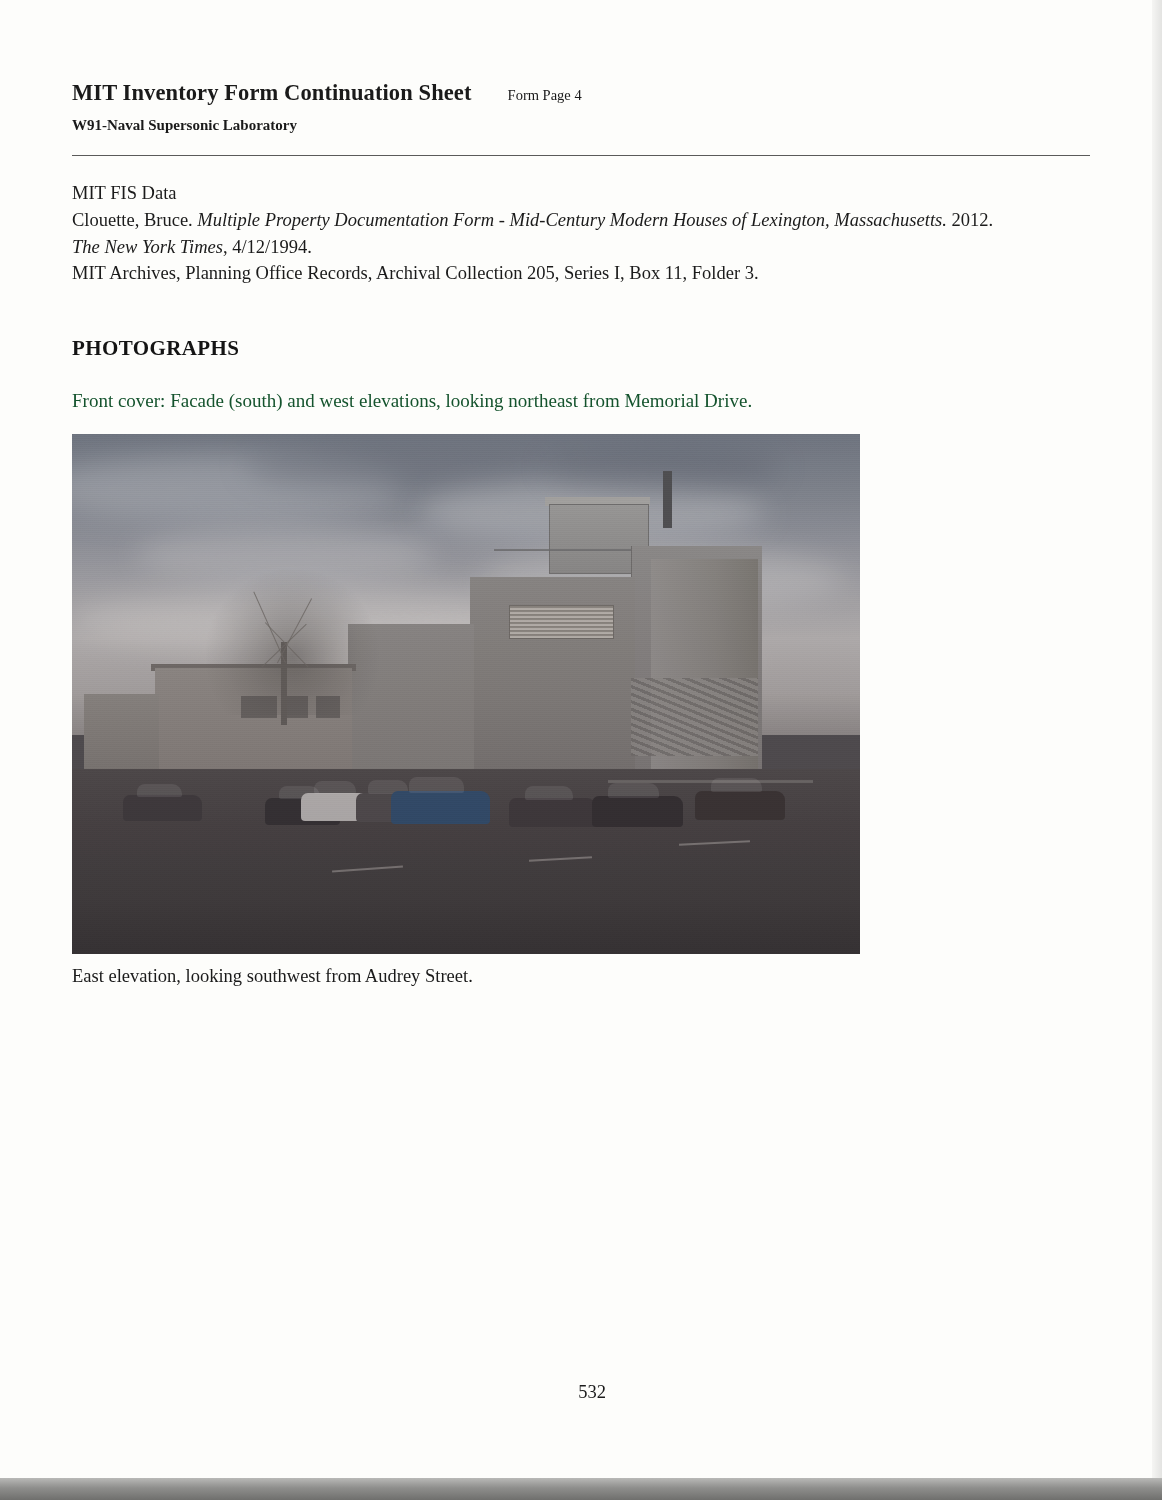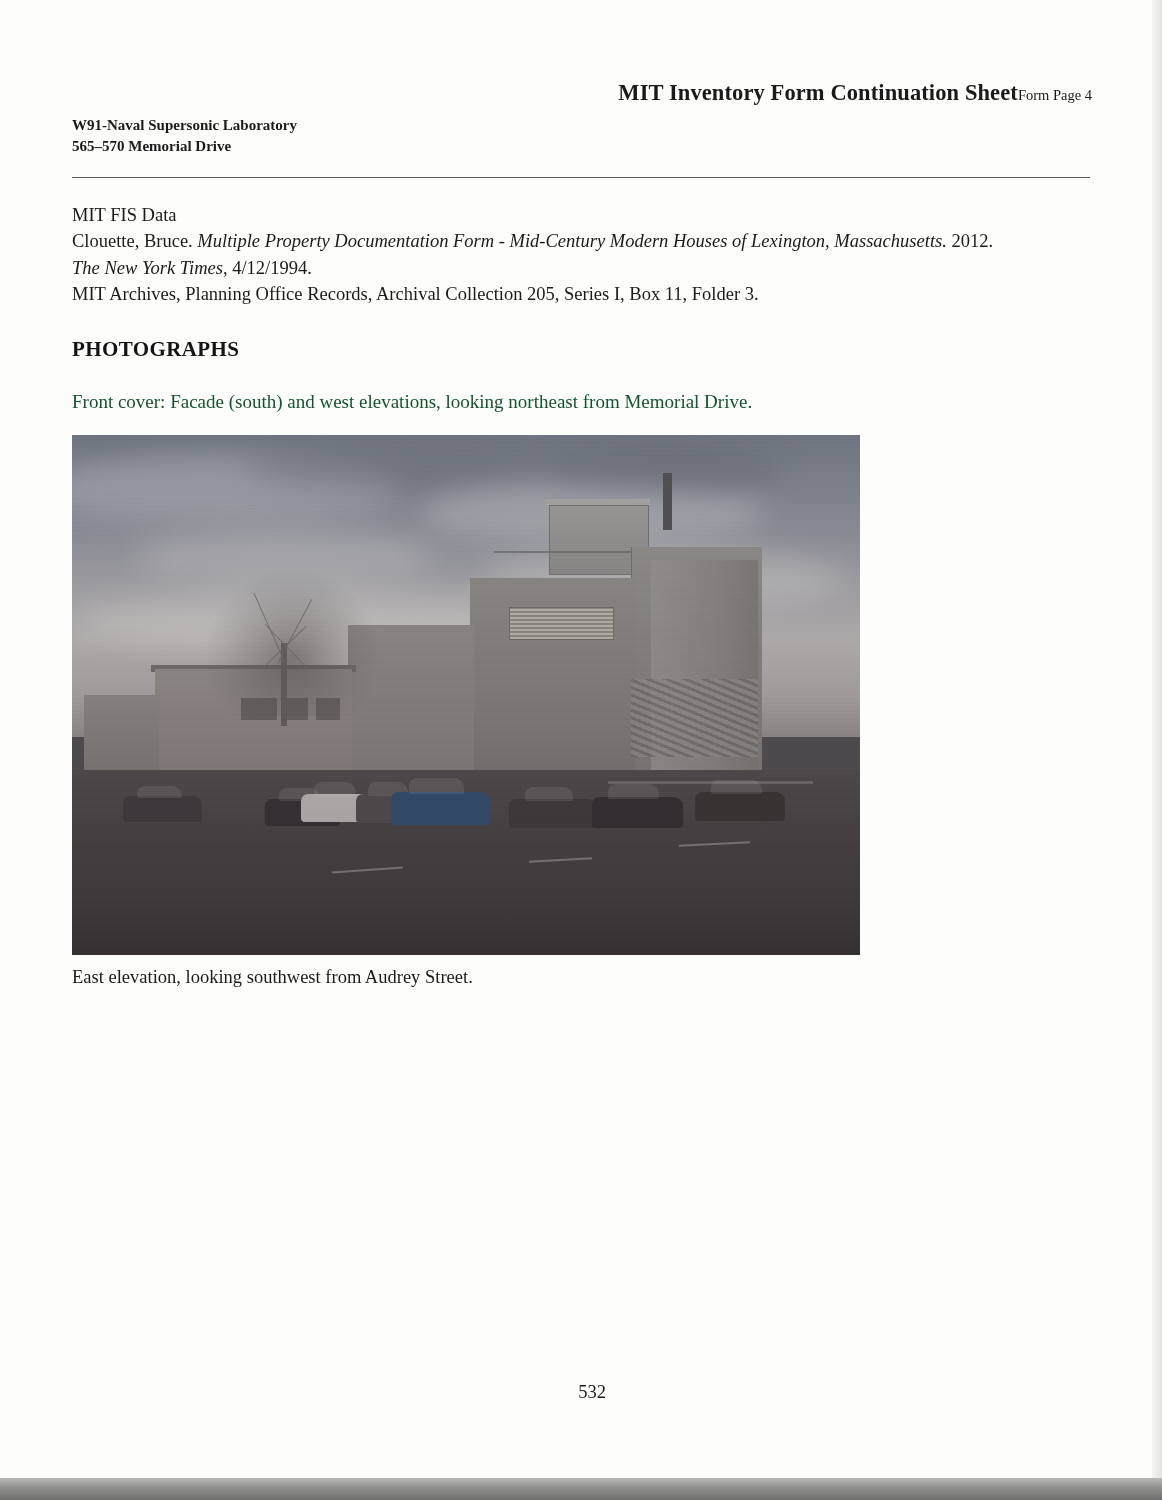--- a/index.html
+++ b/index.html
@@ -23,22 +23,23 @@
     box-shadow: 0 0 0 1px #e8e8e4;
   }
   .page-inner {
     position: absolute;
     left: 72px;
     top: 80px;
     width: 1022px;
   }
   .header-row {
     display: flex;
-    justify-content: flex-end;
+    justify-content: flex-start;
     align-items: baseline;
+    gap: 36px;
   }
   .doc-title {
     font-size: 22.5px;
     font-weight: bold;
     letter-spacing: 0.1px;
     color: #1a1a1a;
   }
   .form-page {
     font-size: 14.5px;
     font-weight: normal;
@@ -64,21 +65,21 @@
     line-height: 1.44;
     color: #1b1b1b;
   }
   .biblio .line {
     white-space: nowrap;
   }
   .biblio i {
     font-style: italic;
   }
   .section-heading {
-    margin-top: 29px;
+    margin-top: 49px;
     font-size: 21px;
     font-weight: bold;
     letter-spacing: 0.4px;
     color: #141414;
   }
   .caption-top {
     margin-top: 29px;
     font-size: 19px;
     color: #14532d;
   }
@@ -298,21 +299,20 @@
 <div class="page">
   <div class="page-inner">
 
     <div class="header-row">
       <div class="doc-title">MIT Inventory Form Continuation Sheet</div>
       <div class="form-page">Form Page 4</div>
     </div>
 
     <div class="subtitle-block">
       <div>W91-Naval Supersonic Laboratory</div>
-      <div>565–570 Memorial Drive</div>
     </div>
 
     <div class="rule"></div>
 
     <div class="biblio">
       <div class="line">
         <span>MIT FIS Data</span>
       </div>
       <div class="line">
         <span>Clouette, Bruce. </span><i>Multiple Property Documentation Form - Mid-Century Modern Houses of Lexington, Massachusetts.</i><span> 2012.</span>

